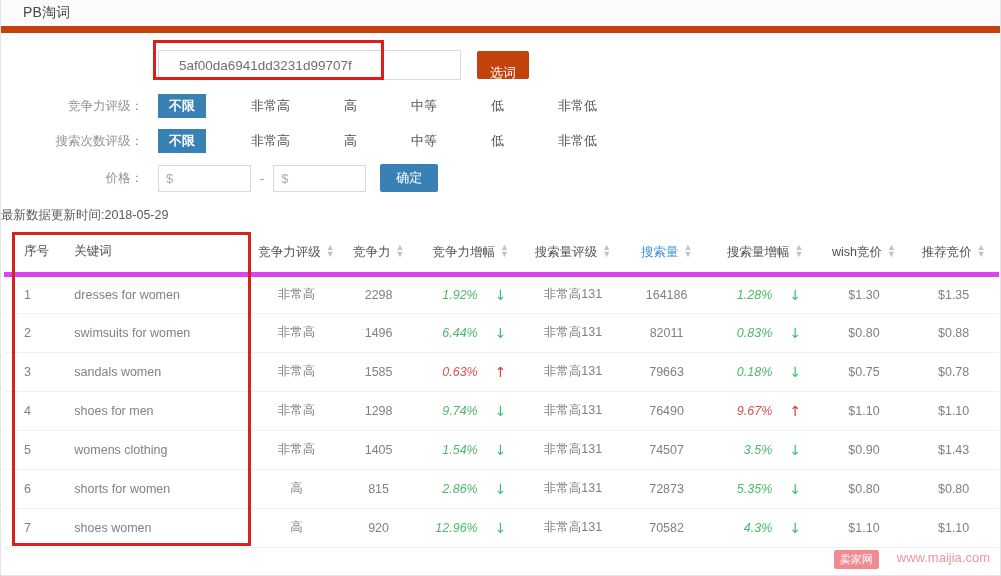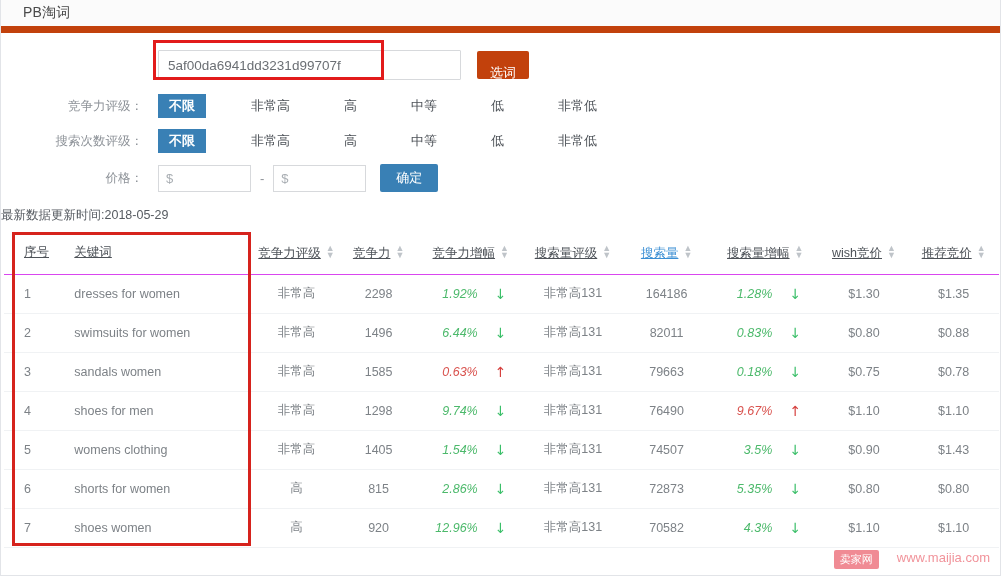--- a/index.html
+++ b/index.html
@@ -58,21 +58,21 @@
 
   
   .kw-row { position: relative; margin-bottom: 14px; }
   .kw-input {
     width: 303px;
     height: 30px;
     border: 1px solid #d7d9dc;
     background: #fff;
     font-size: 13.5px;
     color: #6b6f74;
-    padding: 0 9px;
+    padding: 0 20px;
     outline: none;
     font-family: "Liberation Sans", sans-serif;
     border-radius: 1px;
   }
   .kw-input::placeholder { color: #8a8e93; }
   .btn-primary {
     background: #c2410c;
     color: #fff;
     border: none;
     font-size: 13px;
@@ -156,25 +156,24 @@
   table.kwtable {
     width: 995px;
     border-collapse: collapse;
     table-layout: fixed;
   }
   table.kwtable th {
     font-weight: normal;
     font-size: 12.5px;
     color: #4d5258;
     height: 42px;
-    border-bottom: 1px solid #d946ef;
+    border-bottom: 5px solid #d946ef;
     text-align: center;
     vertical-align: middle;
     white-space: nowrap;
-    text-decoration: underline;
   }
   table.kwtable th.sorted { color: #3b8fd4; }
   table.kwtable td {
     font-size: 12.5px;
     color: #7d8287;
     height: 39px;
     border-bottom: 1px solid #f0f2f4;
     text-align: center;
     vertical-align: middle;
     white-space: nowrap;

